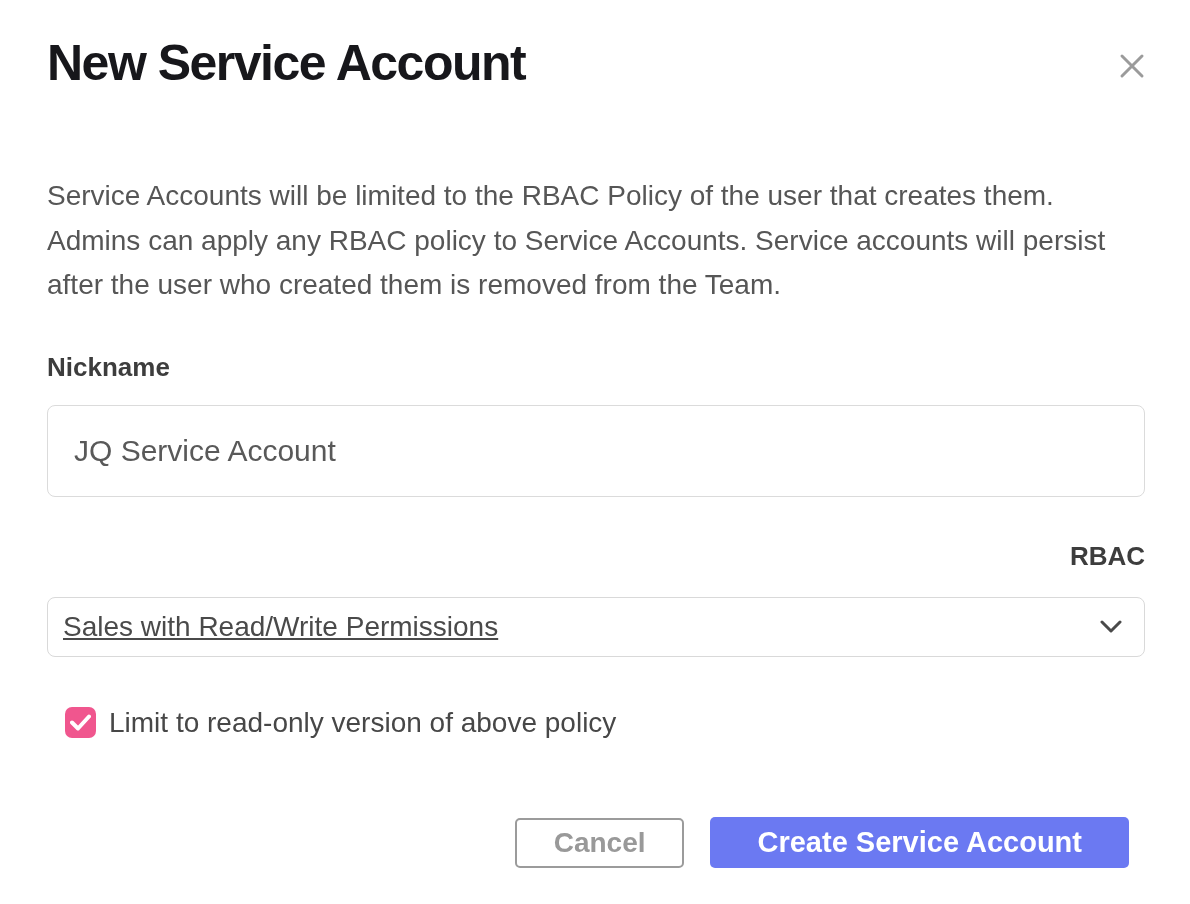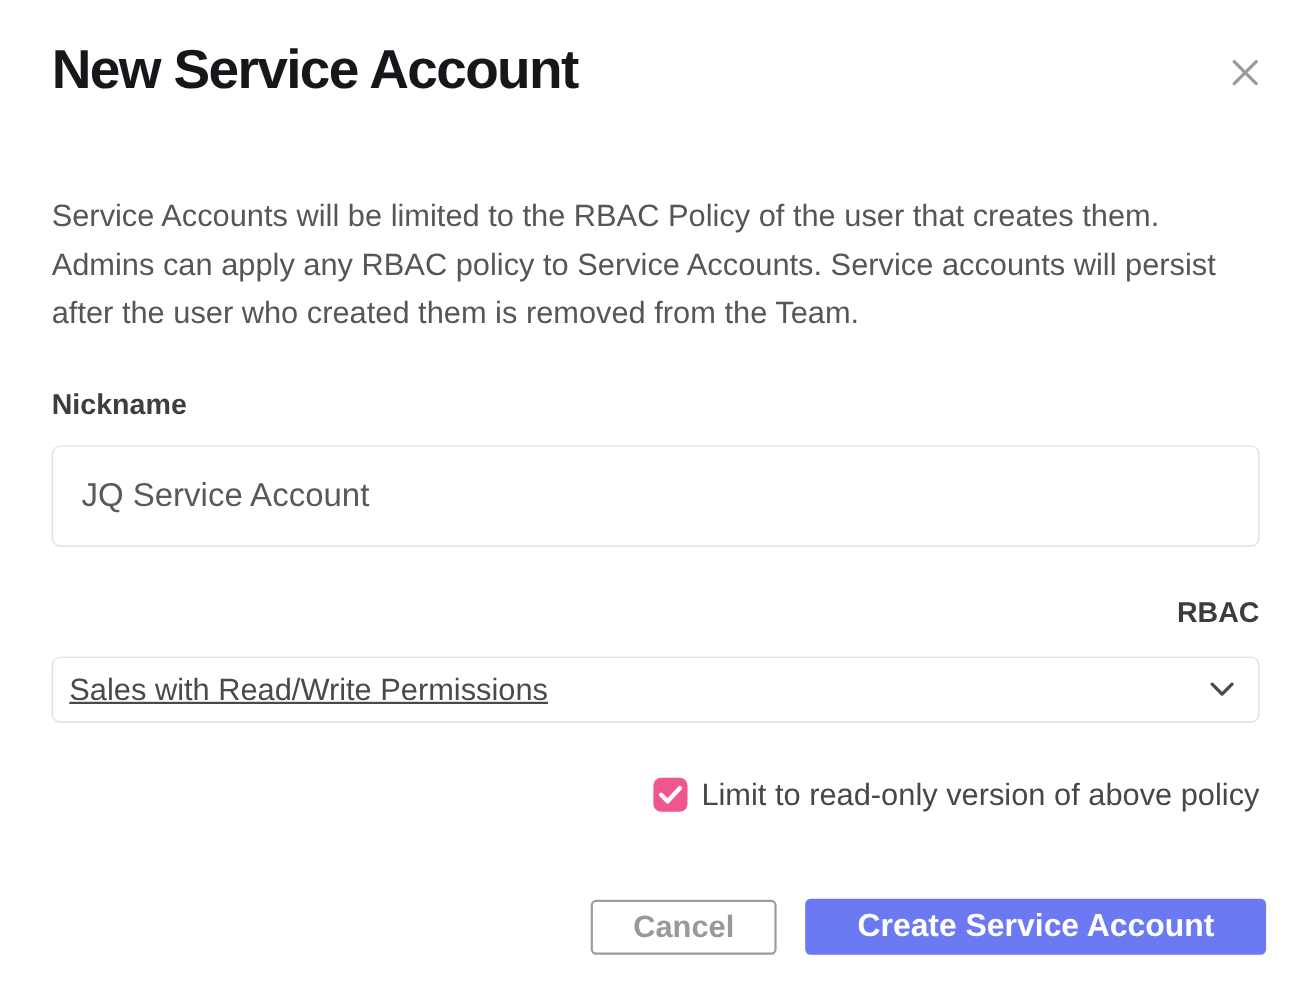--- a/index.html
+++ b/index.html
@@ -83,41 +83,40 @@
     font-size: 28px;
     color: #4a4a4a;
     text-decoration: underline;
   }
   .checkbox-row {
     margin-top: 50px;
     margin-left: 18px;
     display: flex;
     align-items: center;
     gap: 13px;
-    justify-content: flex-end;
   }
   .checkbox {
     width: 31px;
     height: 31px;
     border-radius: 7px;
     background: #f0568e;
     display: flex;
     align-items: center;
     justify-content: center;
     cursor: pointer;
     flex: 0 0 auto;
   }
   .checkbox-label {
     font-size: 28px;
     color: #474747;
     cursor: pointer;
   }
   .footer {
     position: absolute;
-    right: 39px;
+    right: 61px;
     top: 817px;
     display: flex;
     align-items: center;
     gap: 26px;
   }
   .btn {
     font-family: "Liberation Sans", sans-serif;
     font-weight: 700;
     border-radius: 5px;
     cursor: pointer;

